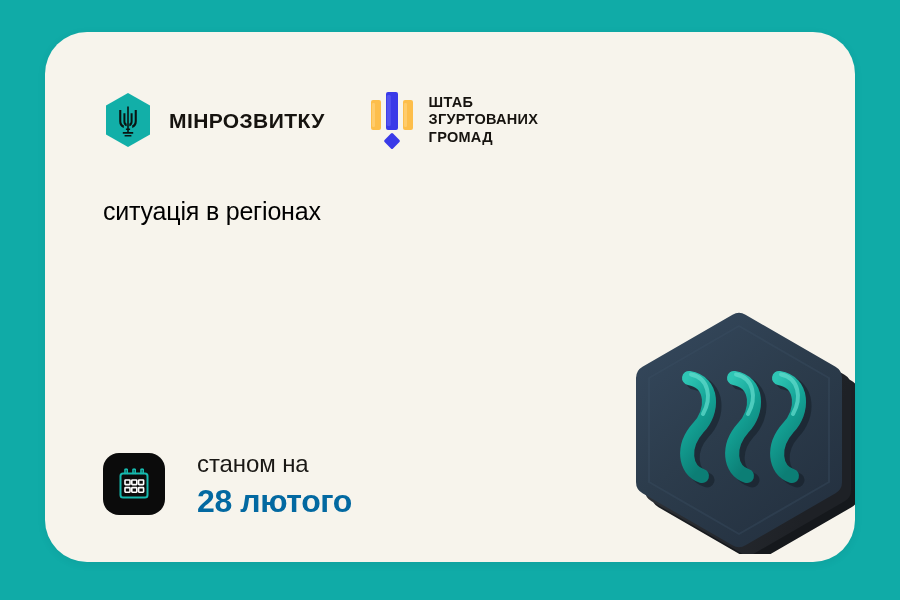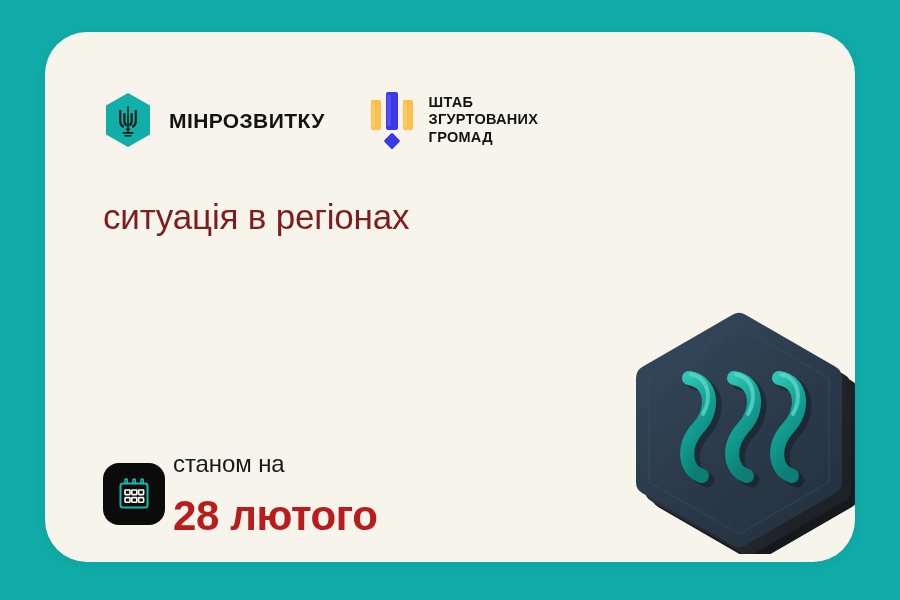--- a/index.html
+++ b/index.html
@@ -93,36 +93,36 @@
   }
   #title-main {
     font-size: 54px;
     font-weight: bold;
     letter-spacing: -0.6px;
     color: #141210;
     line-height: 1.12;
     margin: 0;
   }
   #title-sub {
-    font-size: 35px;
+    font-size: 25px;
     font-weight: normal;
     letter-spacing: -0.2px;
-    color: #7f1d1d;
+    color: #000000;
     line-height: 1.2;
     margin: 12px 0 0 0;
   }
 
   
   #date-block {
     position: absolute;
     left: 58px;
     top: 418px;
     display: flex;
     align-items: center;
-    gap: 8px;
+    gap: 32px;
   }
   #cal-icon-box {
     width: 62px;
     height: 62px;
     border-radius: 16px;
     background: #0B0B0B;
     flex: none;
     display: flex;
     align-items: center;
     justify-content: center;
@@ -133,26 +133,26 @@
     justify-content: center;
   }
   #date-label {
     font-size: 24px;
     font-weight: normal;
     color: #1A1815;
     line-height: 1.15;
     letter-spacing: -0.1px;
   }
   #date-value {
-    font-size: 42px;
+    font-size: 32px;
     font-weight: bold;
-    color: #b91c1c;
+    color: #0369a1;
     line-height: 1.1;
     letter-spacing: -0.4px;
-    margin-top: 15px;
+    margin-top: 6px;
   }
 
   
   #hex-badge {
     position: absolute;
     left: 578px;
     top: 272px;
     width: 232px;
     height: 250px;
   }

